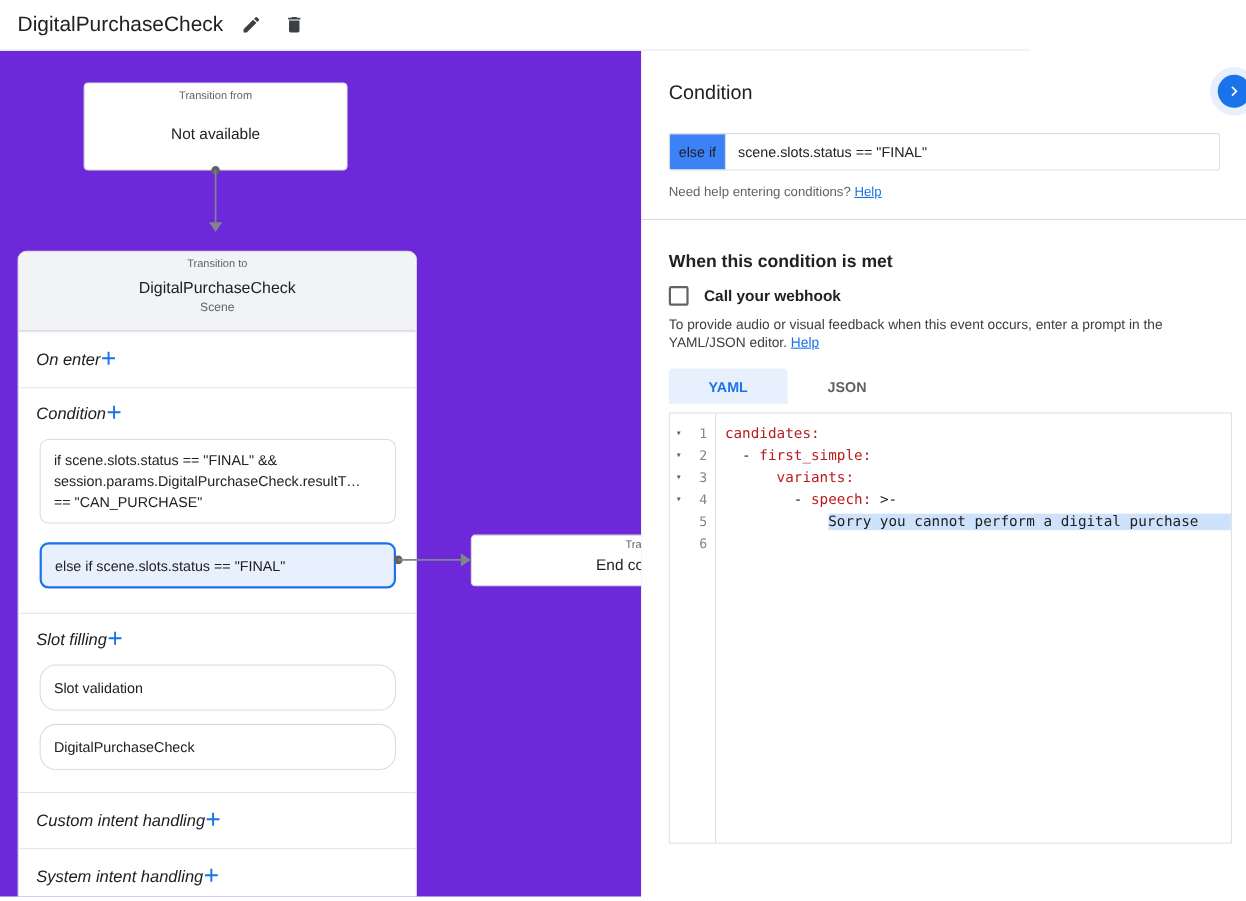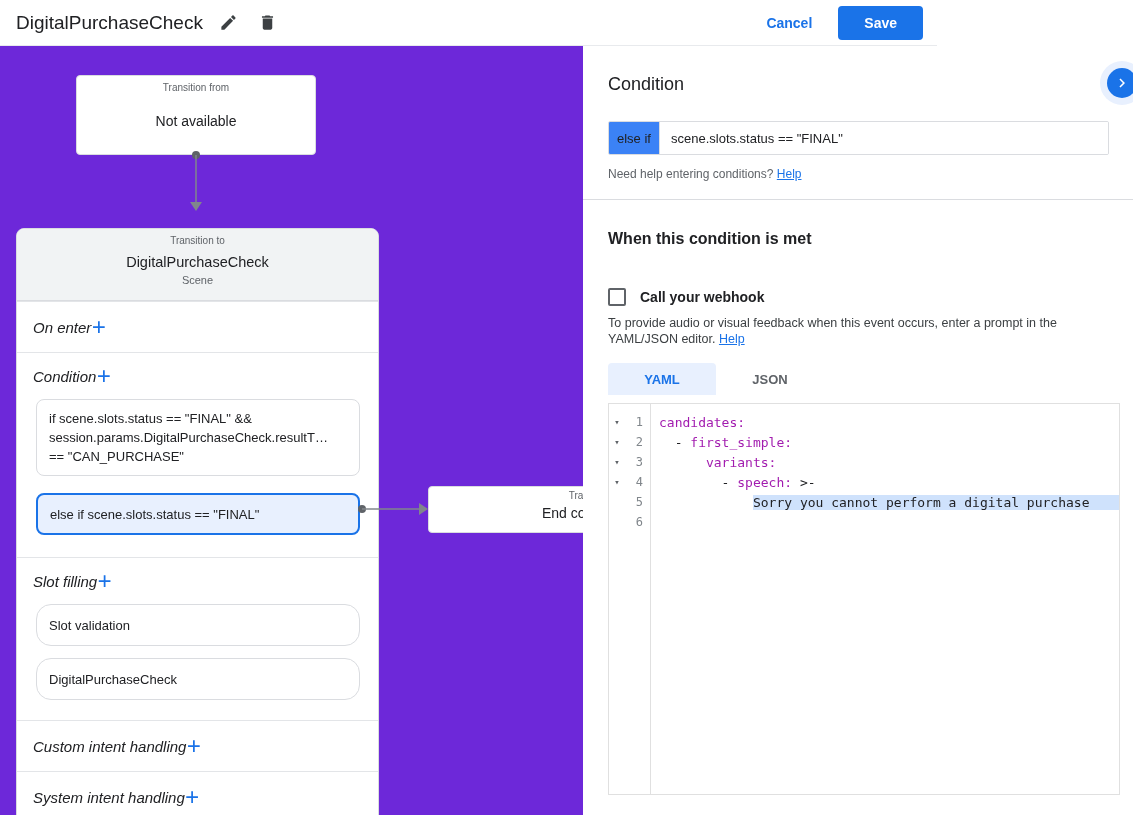--- a/index.html
+++ b/index.html
@@ -78,21 +78,21 @@
   .chip { background:#3b82f6; border-right:1px solid #dadce0; font-size:13px;
     color:#202124; display:flex; align-items:center; padding:0 8px;text-align:center; }
   .cond-input { flex:1; border:none; outline:none; font-size:13px; color:#202124;
     padding:0 11px; font-family:inherit; }
   .help-line { margin-top:12px; font-size:12px; color:#5f6368; }
   .help-line a, .desc a { color:#1a73e8; text-decoration:underline; cursor:pointer; }
   .divider { margin-top:18px; height:1px; background:#dadce0; }
 
   .panel-body { padding:0 13px 0 25px; }
   .when-title { margin-top:30px; font-size:16px; font-weight:600; color:#202124; }
-  .cb-row { margin-top:40px; display:flex; align-items:center; gap:14px; }
+  .cb-row { margin-top:12px; display:flex; align-items:center; gap:14px; }
   .checkbox { width:18px; height:18px; border:2px solid #5f6368; border-radius:2px;
     cursor:pointer; flex:none; }
   .checkbox.checked { background:#1a73e8; border-color:#1a73e8; display:flex;
     align-items:center; justify-content:center; }
   .checkbox.checked svg { width:14px; height:14px; fill:#fff; }
   .cb-label { font-size:14px; font-weight:600; color:#202124; }
   .lang-badge { margin-left:10px; background:#e6e8f4; color:#5f6368; font-size:10px;
     font-weight:600; letter-spacing:0.8px; padding:4px 9px; border-radius:2px; }
   .desc { margin-top:10px; font-size:12.5px; line-height:15.5px; color:#3c4043;
     max-width:512px; }
@@ -106,21 +106,21 @@
   .editor { margin-top:8px; width:512px; height:392px; border:1px solid #e0e0e0;
     background:#fff; display:flex; font-family:"DejaVu Sans Mono", monospace; }
   .gutter { width:42px; border-right:1px solid #e0e0e0; padding-top:8px; flex:none; }
   .g-row { height:20px; display:flex; align-items:center; }
   .fold { width:16px; text-align:center; font-size:9px; color:#5f6368; cursor:pointer; }
   .lnum { flex:1; text-align:right; padding-right:7px; font-size:12px; color:#80868b; }
   .code { flex:1; padding-top:8px; overflow:hidden; }
   .c-row { height:20px; display:flex; align-items:center; font-size:13px;
     white-space:pre; cursor:text; }
   .c-row span:first-child { padding-left:8px; }
-  .tok-key { color:#a21caf; white-space:pre; }
+  .tok-key { color:#b91c1c; white-space:pre; }
   .tok-plain { color:#202124; white-space:pre; }
   .hl { background:#cfe2fc; flex:1; }
 </style>
 </head>
 <body>
 
 <div class="app">
 
   <header>
     <div class="h-left">
@@ -129,24 +129,20 @@
         <svg viewBox="0 0 24 24">
             <path d="M3 17.25V21h3.75L17.81 9.94l-3.75-3.75L3 17.25zM20.71 7.04c.39-.39.39-1.02 0-1.41l-2.34-2.34c-.39-.39-1.02-.39-1.41 0l-1.83 1.83 3.75 3.75 1.83-1.83z"></path>
           </svg>
       </button>
       <button class="icon-btn">
         <svg viewBox="0 0 24 24">
             <path d="M6 19c0 1.1.9 2 2 2h8c1.1 0 2-.9 2-2V7H6v12zM19 4h-3.5l-1-1h-5l-1 1H5v2h14V4z"></path>
           </svg>
       </button>
     </div>
-    <div class="h-right">
-      <button class="text-btn">Cancel</button>
-      <button class="primary-btn">Save</button>
-    </div>
   </header>
 
   <div class="canvas">
 
     <div class="tf-node">
       <div class="node-label">Transition from</div>
       <div class="node-value">Not available</div>
     </div>
 
     <div class="scene-card">

